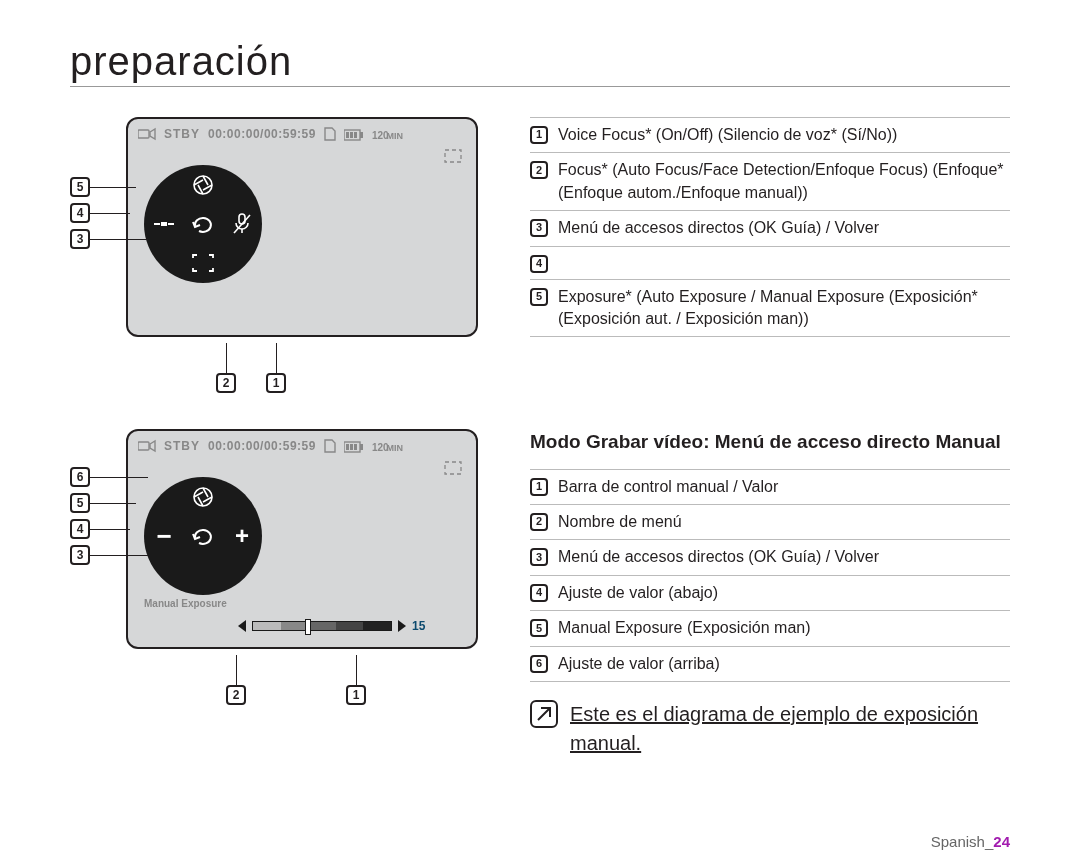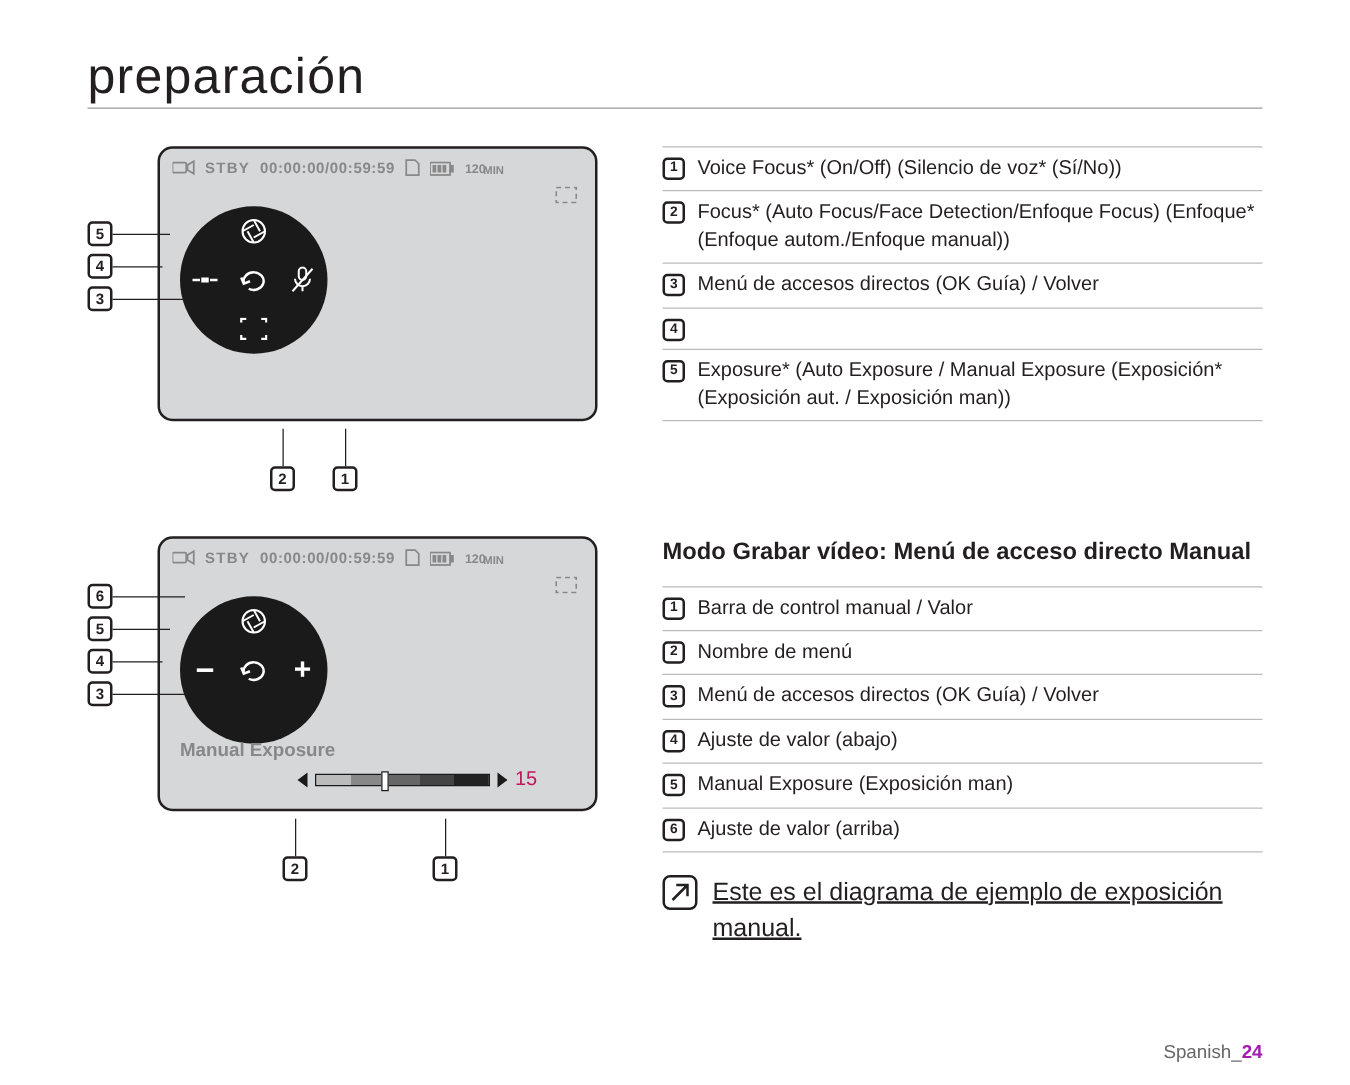--- a/index.html
+++ b/index.html
@@ -122,21 +122,21 @@
   }
   .dial-top    { top: 6px;    left: 45px; }
   .dial-bottom { bottom: 6px; left: 45px; }
   .dial-left   { left: 6px;   top: 45px; }
   .dial-right  { right: 6px;  top: 45px; }
   .dial-center { top: 45px;   left: 45px; }
 
   .manual-label {
     position: absolute;
     left: 16px; bottom: 38px;
-    font-size: 15px;
+    font-size: 10px;
     font-weight: bold;
     color: #888;
   }
   .slider-wrap {
     position: absolute;
     left: 110px; bottom: 14px;
     display: flex; align-items: center; gap: 6px;
   }
   .tri {
     width: 0; height: 0;
@@ -148,21 +148,21 @@
   .slider-track {
     width: 140px; height: 10px;
     background: linear-gradient(90deg, #bbb 0 20%, #888 20% 40%, #666 40% 60%, #444 60% 80%, #222 80% 100%);
     border:1px solid #1a1a1a;
     position: relative;
   }
   .slider-knob {
     position:absolute; top:-3px; left:38%;
     width:6px; height:16px; background:#fff; border:1px solid #1a1a1a;
   }
-  .slider-val { font-size:16px; color:#be185d; font-weight:normal; }
+  .slider-val { font-size:12px; color:#0c4a6e; font-weight:bold; }
 
   .callouts-bottom {
     margin-left: 56px;
     margin-top: 6px;
     position: relative;
     height: 56px;
   }
   .cb-item {
     position: absolute;
     top: 0;

